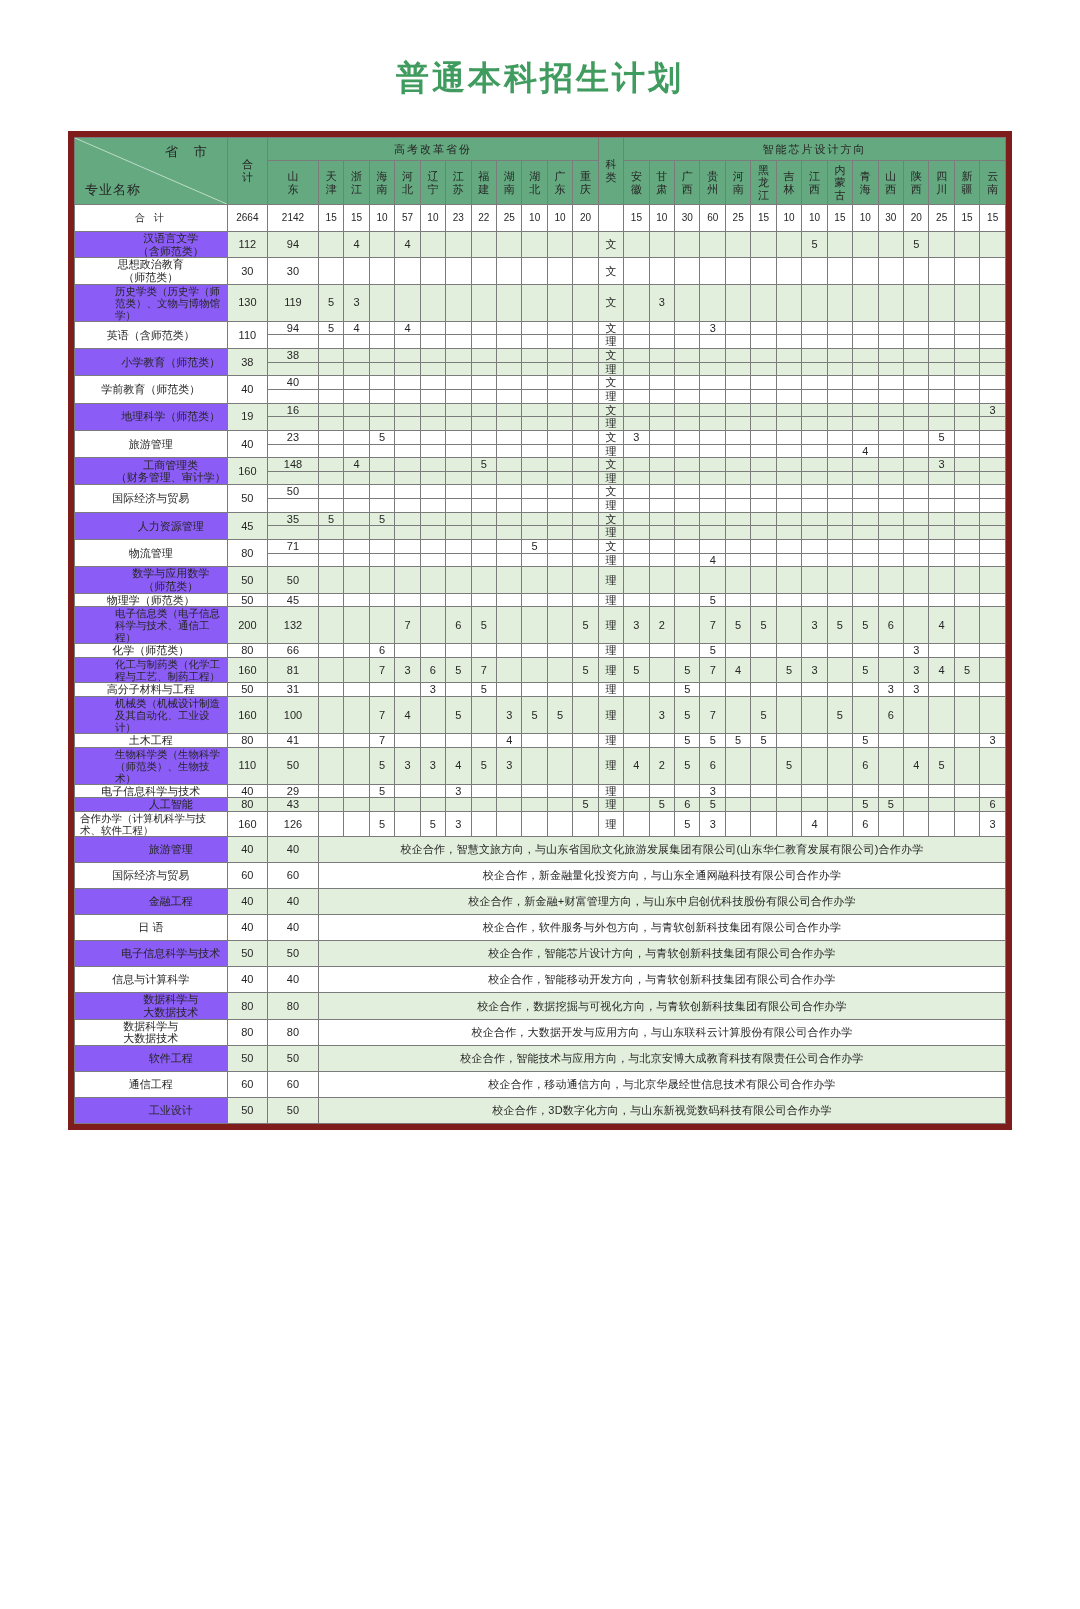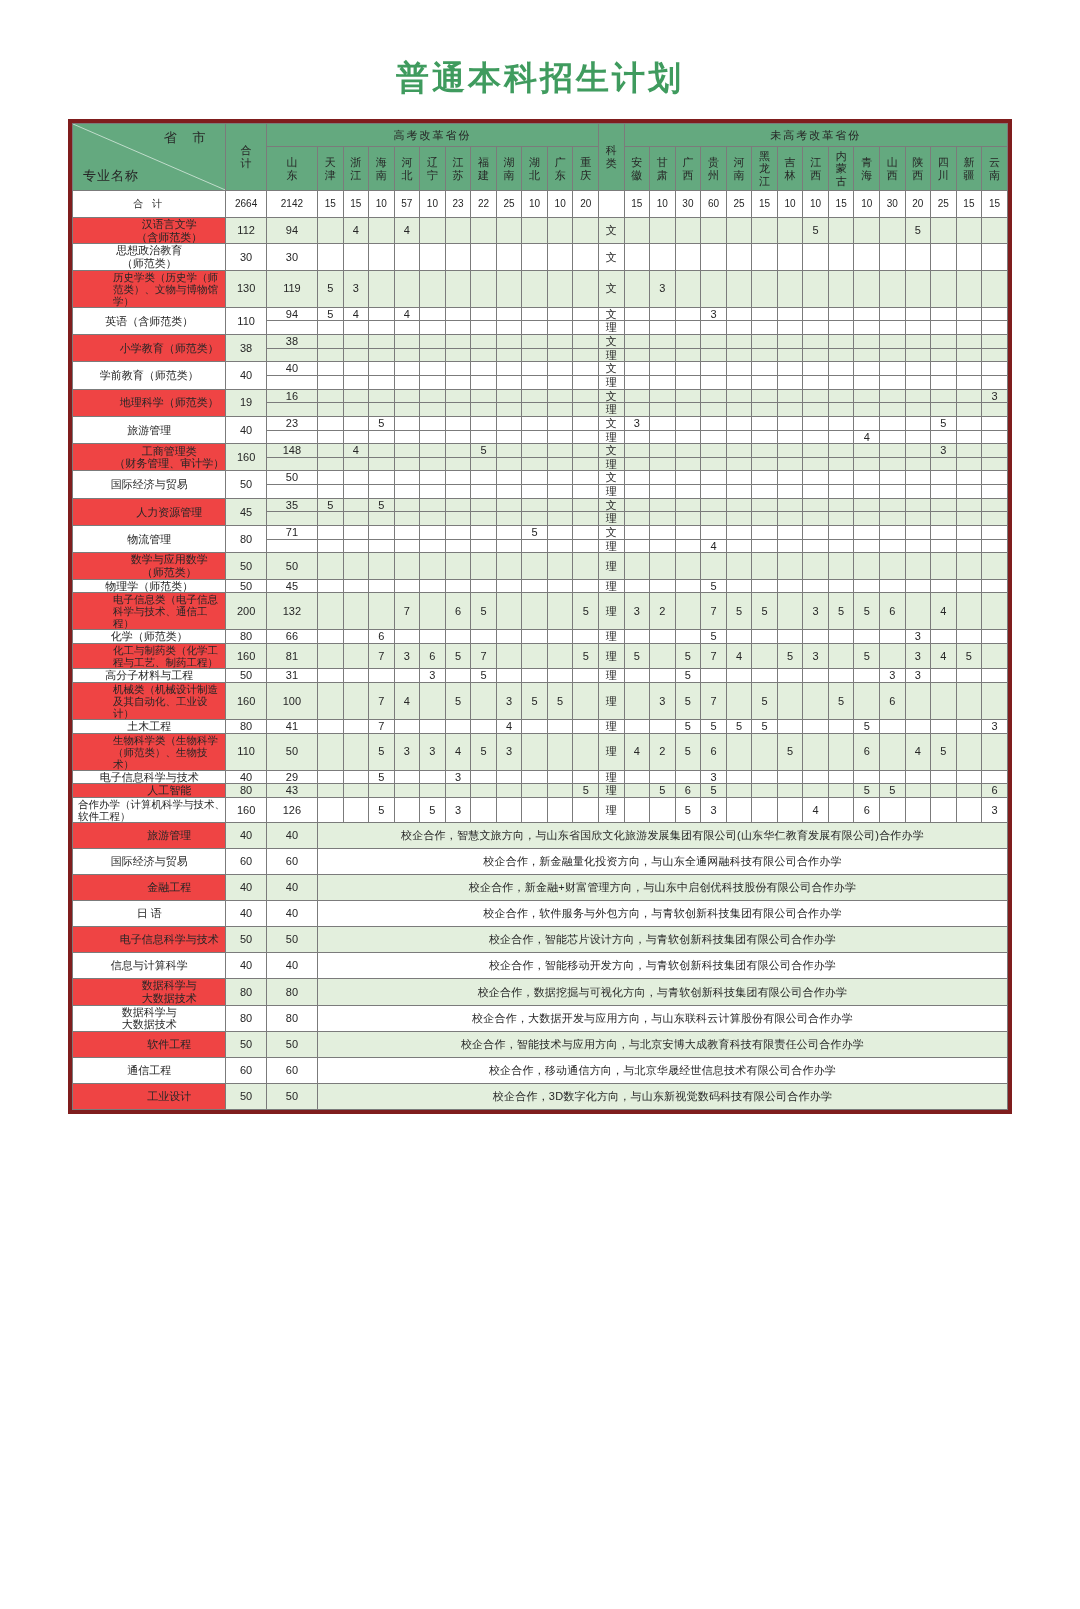--- a/index.html
+++ b/index.html
@@ -21,23 +21,23 @@
     text-align:center;
     color:#3f9b5e;
     font-size:33px;
     font-weight:bold;
     letter-spacing:3px;
     padding-top:56px;
     padding-bottom:18px;
     font-family:"DejaVu Sans","Liberation Sans",sans-serif;
   }
   .table-wrap{
-    margin:0 auto;
+    margin:12px auto;
     width:944px;
-    border:4px solid #7f1d1d;
+    border:6px solid #7f1d1d;
     box-sizing:border-box;
   }
   table.plan{
     border-collapse:collapse;
     width:100%;
     table-layout:fixed;
   }
   table.plan td,table.plan th{
     border:1px solid #7b7b7b;
     font-size:11px;
@@ -78,21 +78,21 @@
     font-size:12.5px;
     line-height:1.06;
     padding:1px 0;
     font-weight:bold;
   }
   td.vert span{display:block;}
   td.hj-h{font-size:13px;font-weight:bold;}
   
   tbody td{background:#ffffff;}
   tbody tr.alt td{background:#e3efdd;}
-  tbody tr.alt td.major{background:#ef4444;padding-left:40px;}
+  tbody tr.alt td.major{background:#8b5cf6;padding-left:40px;}
   td.major{
     text-align:center;
     font-size:12px;
     padding:3px 4px;
     line-height:1.2;
   }
   td.major.small{font-size:10.5px;line-height:1.15;text-align:left;padding-left:5px;}
   td.num{font-size:12px;}
   td.total-row{font-size:13px;font-weight:normal;letter-spacing:3px;}
   tr.totals td{height:26px;font-size:10px;}
@@ -185,21 +185,21 @@
           </td>
           <td class="vert hj-h" rowspan="2">
             <span>合</span>
               <span>计</span>
           </td>
           <td class="grp" colspan="12">高考改革省份</td>
           <td class="vert" rowspan="2">
             <span>科</span>
               <span>类</span>
           </td>
-          <td class="grp" colspan="15">未高考改革省份</td>
+          <td class="grp" colspan="15">智能芯片设计方向</td>
         </tr>
         <tr id="prov-head-row">
             <td class="vert">
               <span>山</span>
               <span>东</span>
             </td>
             <td class="vert">
               <span>天</span>
               <span>津</span>
             </td>

